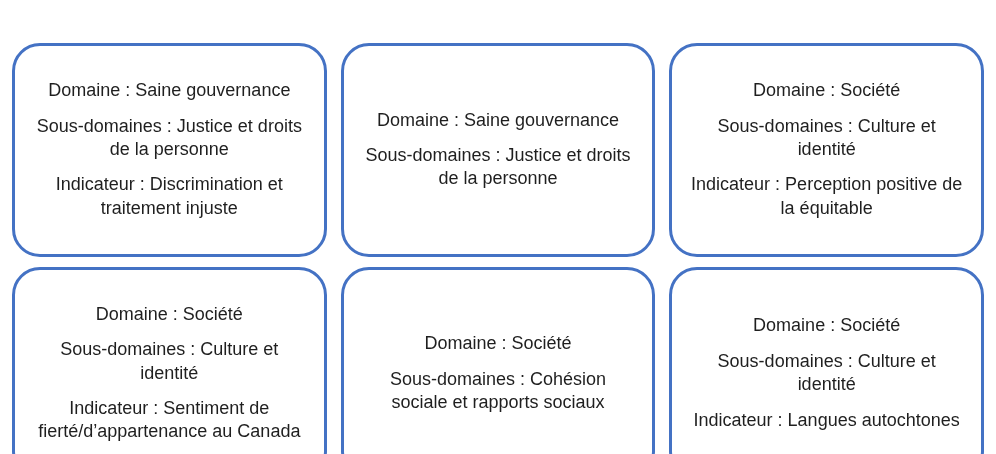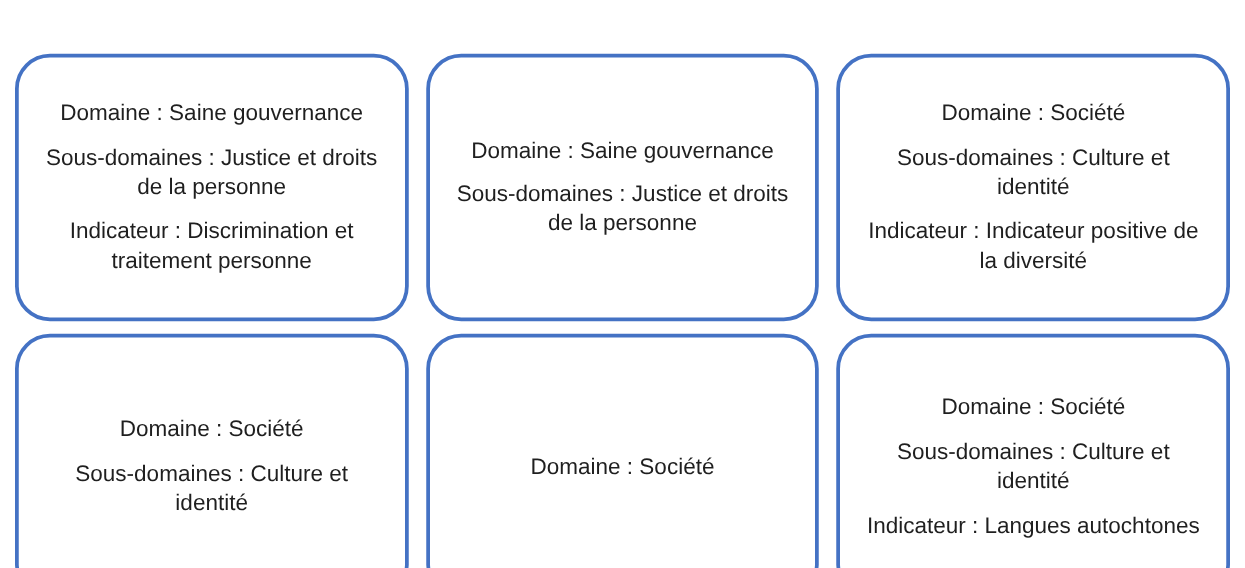--- a/index.html
+++ b/index.html
@@ -41,41 +41,43 @@
   }
 </style>
 </head>
 <body>
 
 <div class="canvas">
 
   <div class="card">
     <p>Domaine : Saine gouvernance</p>
     <p>Sous-domaines : Justice et droits de la personne</p>
-    <p>Indicateur : Discrimination et traitement personne</p>
+    <p>Indicateur : Discrimination et traitement injuste</p>
   </div>
 
   <div class="card">
     <p>Domaine : Saine gouvernance</p>
     <p>Sous-domaines : Justice et droits de la personne</p>
   </div>
 
   <div class="card">
     <p>Domaine : Société</p>
     <p>Sous-domaines : Culture et identité</p>
-    <p>Indicateur : Indicateur positive de la diversité</p>
+    <p>Indicateur : Perception positive de la équitable</p>
   </div>
 
   <div class="card">
     <p>Domaine : Société</p>
     <p>Sous-domaines : Culture et identité</p>
+    <p>Indicateur : Sentiment de fierté/d’appartenance au Canada</p>
   </div>
 
   <div class="card">
     <p>Domaine : Société</p>
+    <p>Sous-domaines : Cohésion sociale et rapports sociaux</p>
   </div>
 
   <div class="card">
     <p>Domaine : Société</p>
     <p>Sous-domaines : Culture et identité</p>
     <p>Indicateur : Langues autochtones</p>
   </div>
 
 </div>
 

